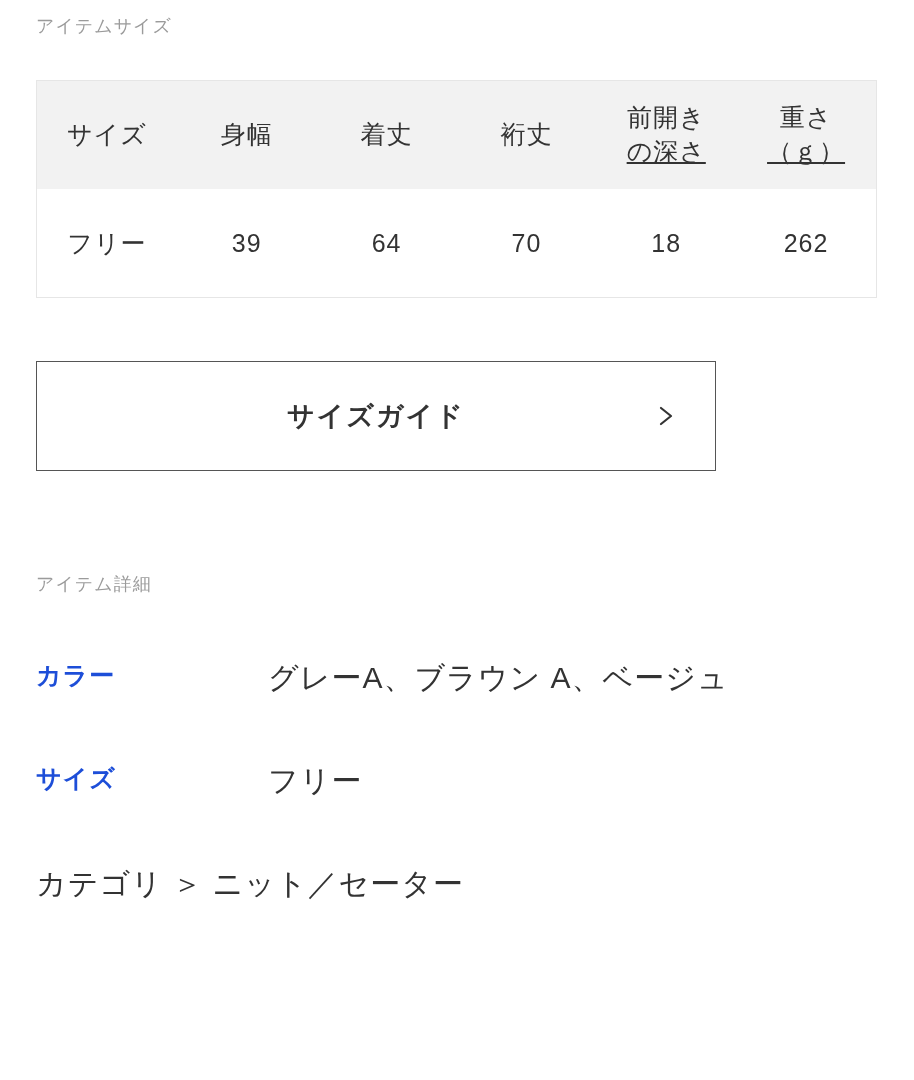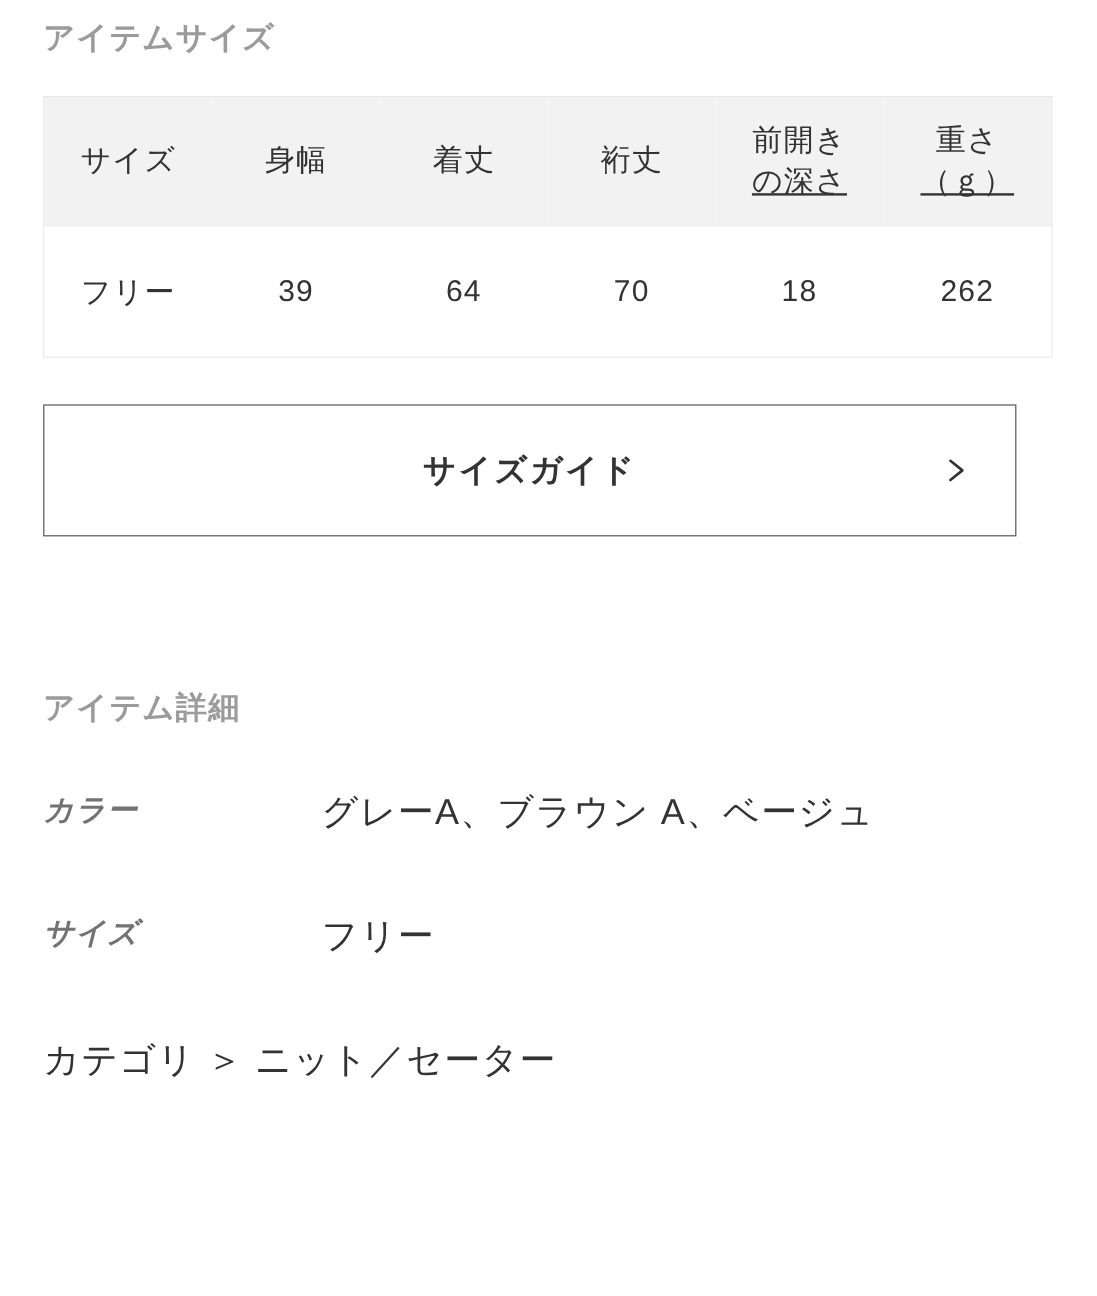--- a/index.html
+++ b/index.html
@@ -18,24 +18,24 @@
 
   .page {
     width: 914px;
     height: 1080px;
     position: relative;
     box-sizing: border-box;
   }
 
   
   .section-heading {
-    font-size: 26px;
+    font-size: 18px;
     color: #9b9b9b;
     letter-spacing: 1px;
-    font-weight: 700;
+    font-weight: 400;
   }
 
   #size-section-heading {
     position: absolute;
     left: 36px;
     top: 14px;
   }
 
   #detail-section-heading {
     position: absolute;
@@ -80,22 +80,22 @@
   table.size-table tbody td {
     background: #ffffff;
     height: 108px;
     padding: 0 2px;
   }
 
   
   .size-guide-btn {
     position: absolute;
     left: 36px;
-    top: 337px;
-    width: 811px;
+    top: 361px;
+    width: 680px;
     height: 110px;
     box-sizing: border-box;
     border: 1px solid #555555;
     background: #ffffff;
     display: flex;
     align-items: center;
     justify-content: center;
     cursor: pointer;
   }
   .size-guide-btn .label {
@@ -127,24 +127,23 @@
   .detail-row {
     display: flex;
     align-items: flex-start;
     height: 103px;
   }
   .detail-key {
     width: 232px;
     flex: 0 0 232px;
     font-size: 25px;
     font-weight: 700;
-    color: #737373;
+    color: #1d4ed8;
     letter-spacing: 1px;
     line-height: 1.2;
-    font-style: italic;
   }
   .detail-val {
     flex: 1 1 auto;
     font-size: 30px;
     font-weight: 400;
     color: #333333;
     letter-spacing: 1px;
     line-height: 1.2;
   }
 </style>

